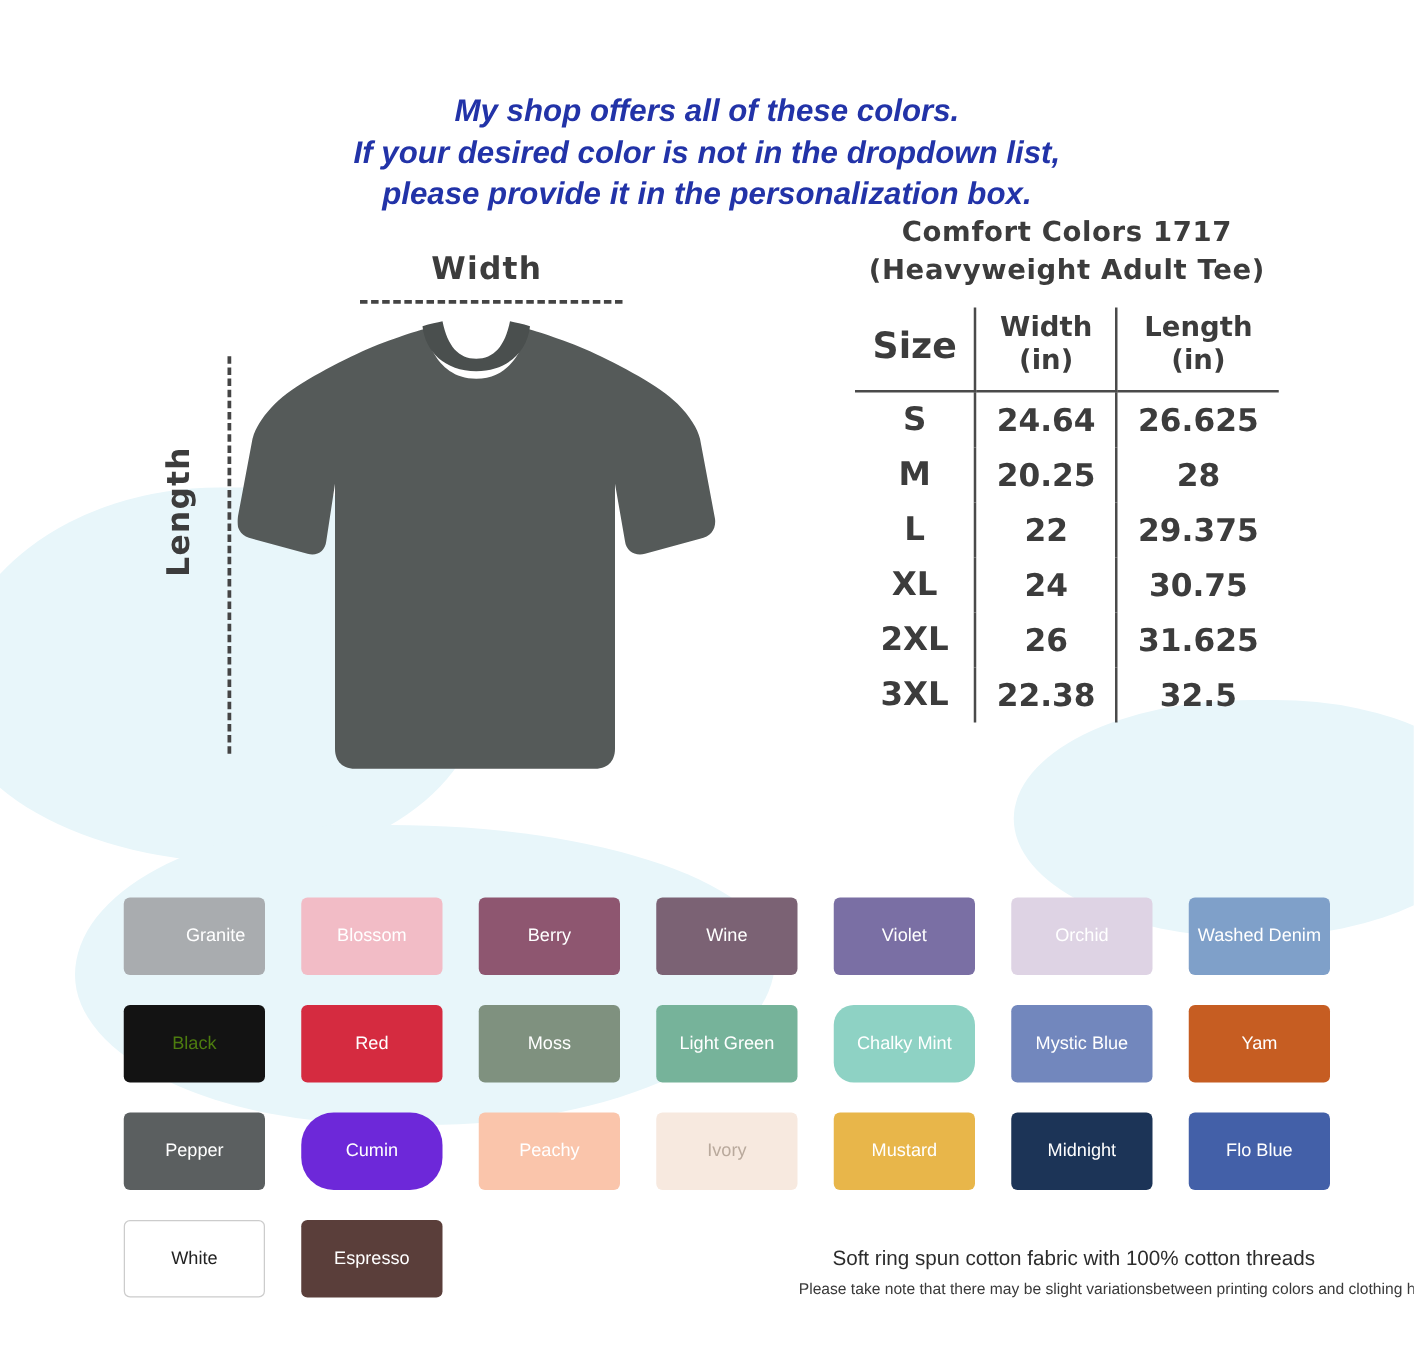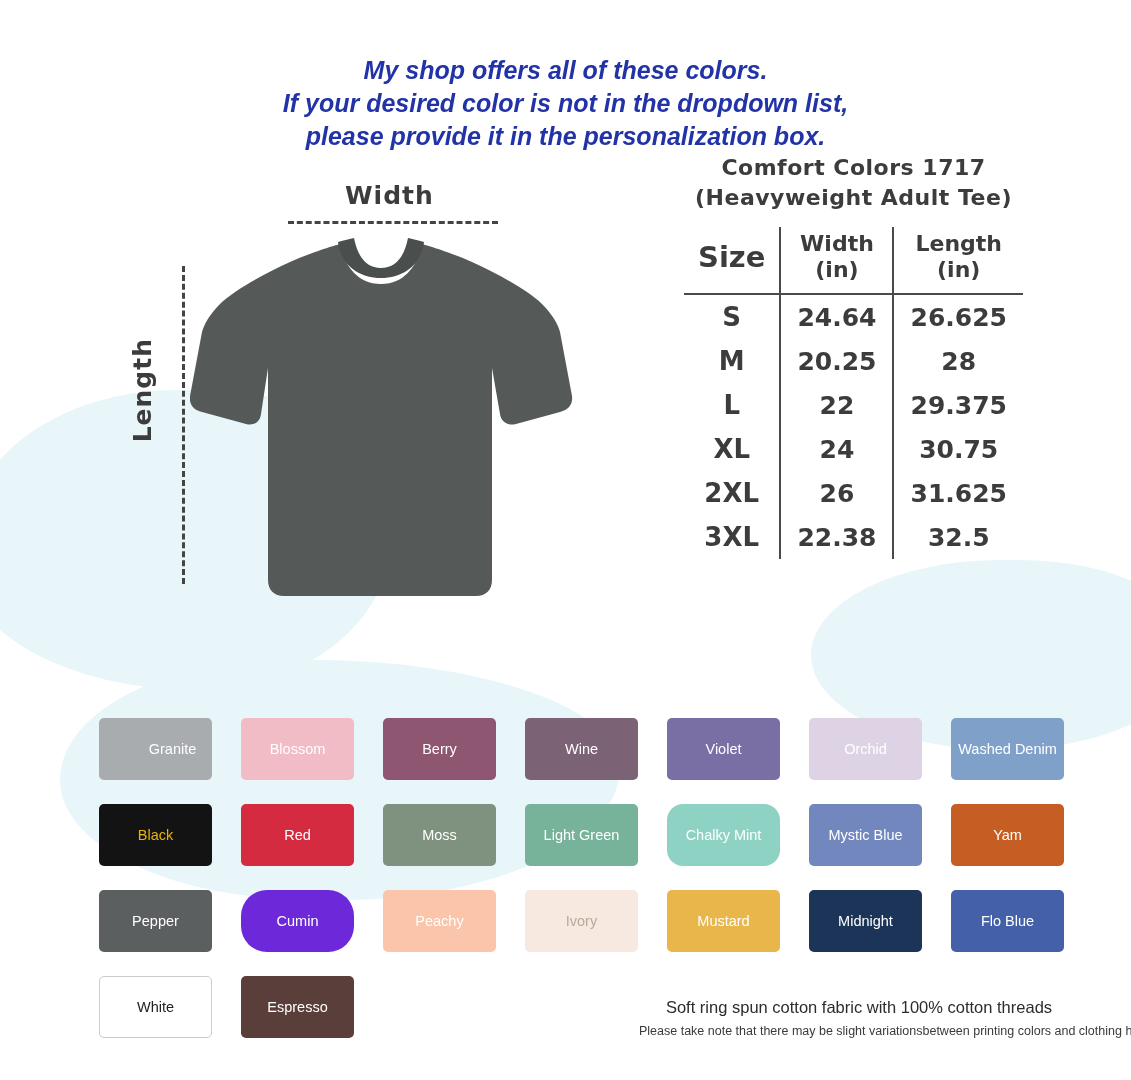--- a/index.html
+++ b/index.html
@@ -35,21 +35,21 @@
   .layer { position: relative; z-index: 2; }
 
   
   .headline {
     text-align: center;
     color: #2233a8;
     font-style: italic;
     font-weight: bold;
     font-size: 25px;
     line-height: 33px;
-    padding-top: 54px;
+    padding-top: 73px;
   }
 
   
   .mid {
     position: relative;
     height: 470px;
   }
 
   
   .shirt-area {
@@ -309,21 +309,21 @@
     </div>
     <div class="swatch" style="background: rgb(122, 111, 164); color: rgb(255, 255, 255);">
       <span>Violet</span>
     </div>
     <div class="swatch" style="background: rgb(222, 211, 228); color: rgb(255, 255, 255);">
       <span>Orchid</span>
     </div>
     <div class="swatch" style="background: rgb(127, 160, 201); color: rgb(255, 255, 255);">
       <span>Washed Denim</span>
     </div>
-    <div class="swatch" style="background: rgb(19, 19, 19); color: #eab308; text-align: center;">
+    <div class="swatch" style="background: rgb(19, 19, 19); color: #4d7c0f; text-align: center;">
       <span>Black</span>
     </div>
     <div class="swatch" style="background: rgb(213, 43, 64); color: rgb(255, 255, 255);">
       <span>Red</span>
     </div>
     <div class="swatch" style="background: rgb(127, 145, 127); color: rgb(255, 255, 255);">
       <span>Moss</span>
     </div>
     <div class="swatch" style="background: rgb(118, 179, 154); color: rgb(255, 255, 255);">
       <span>Light Green</span>

